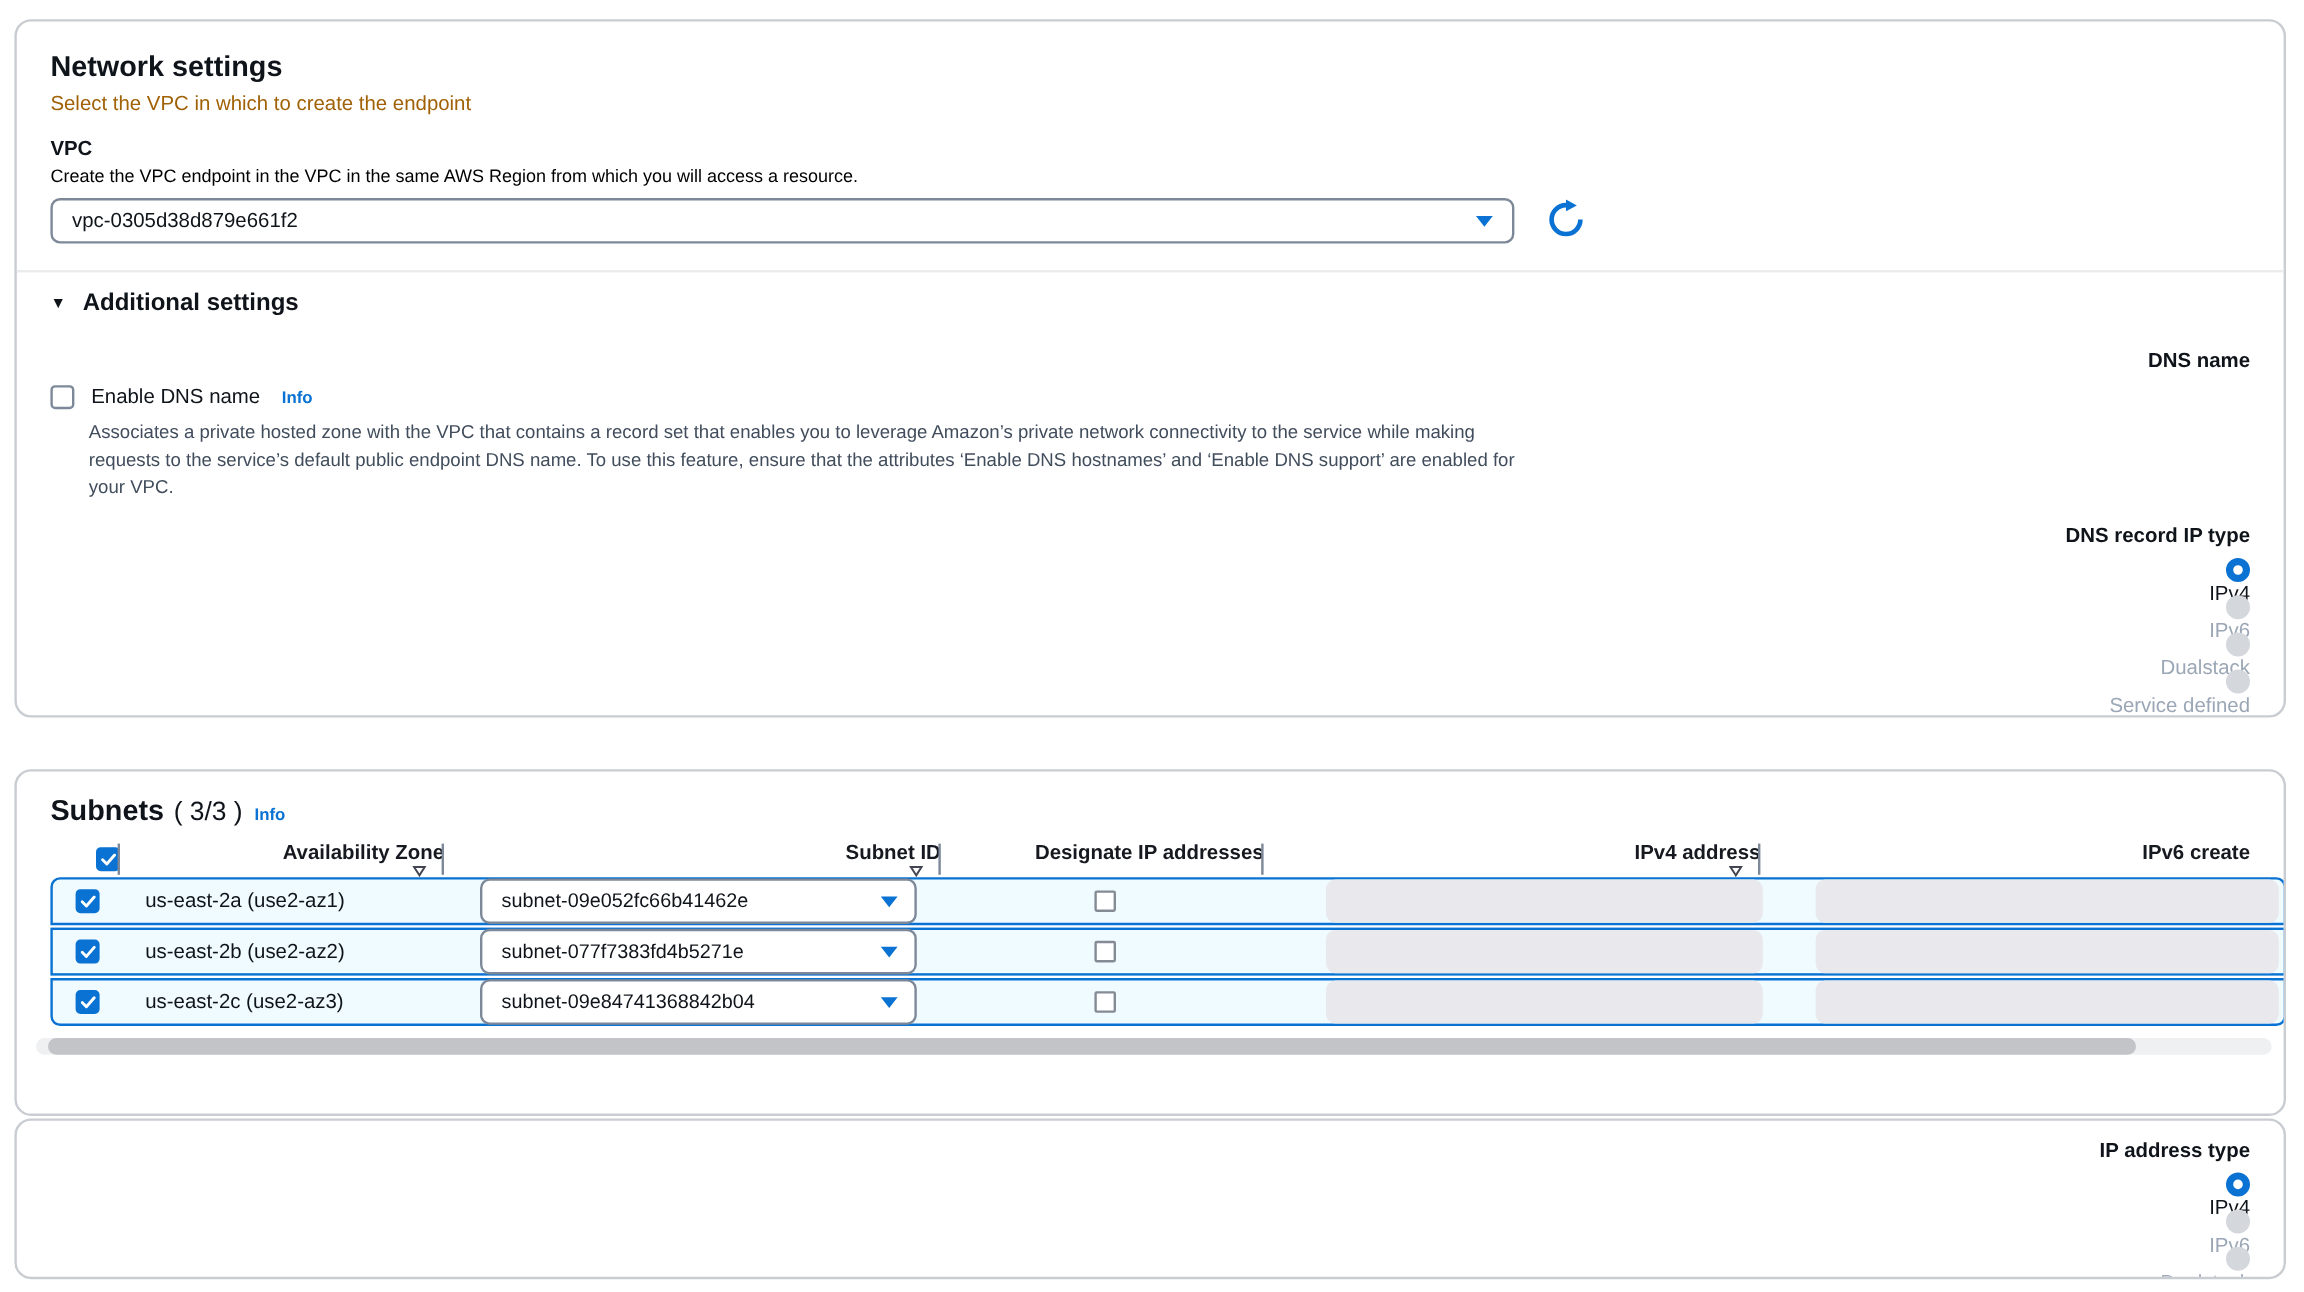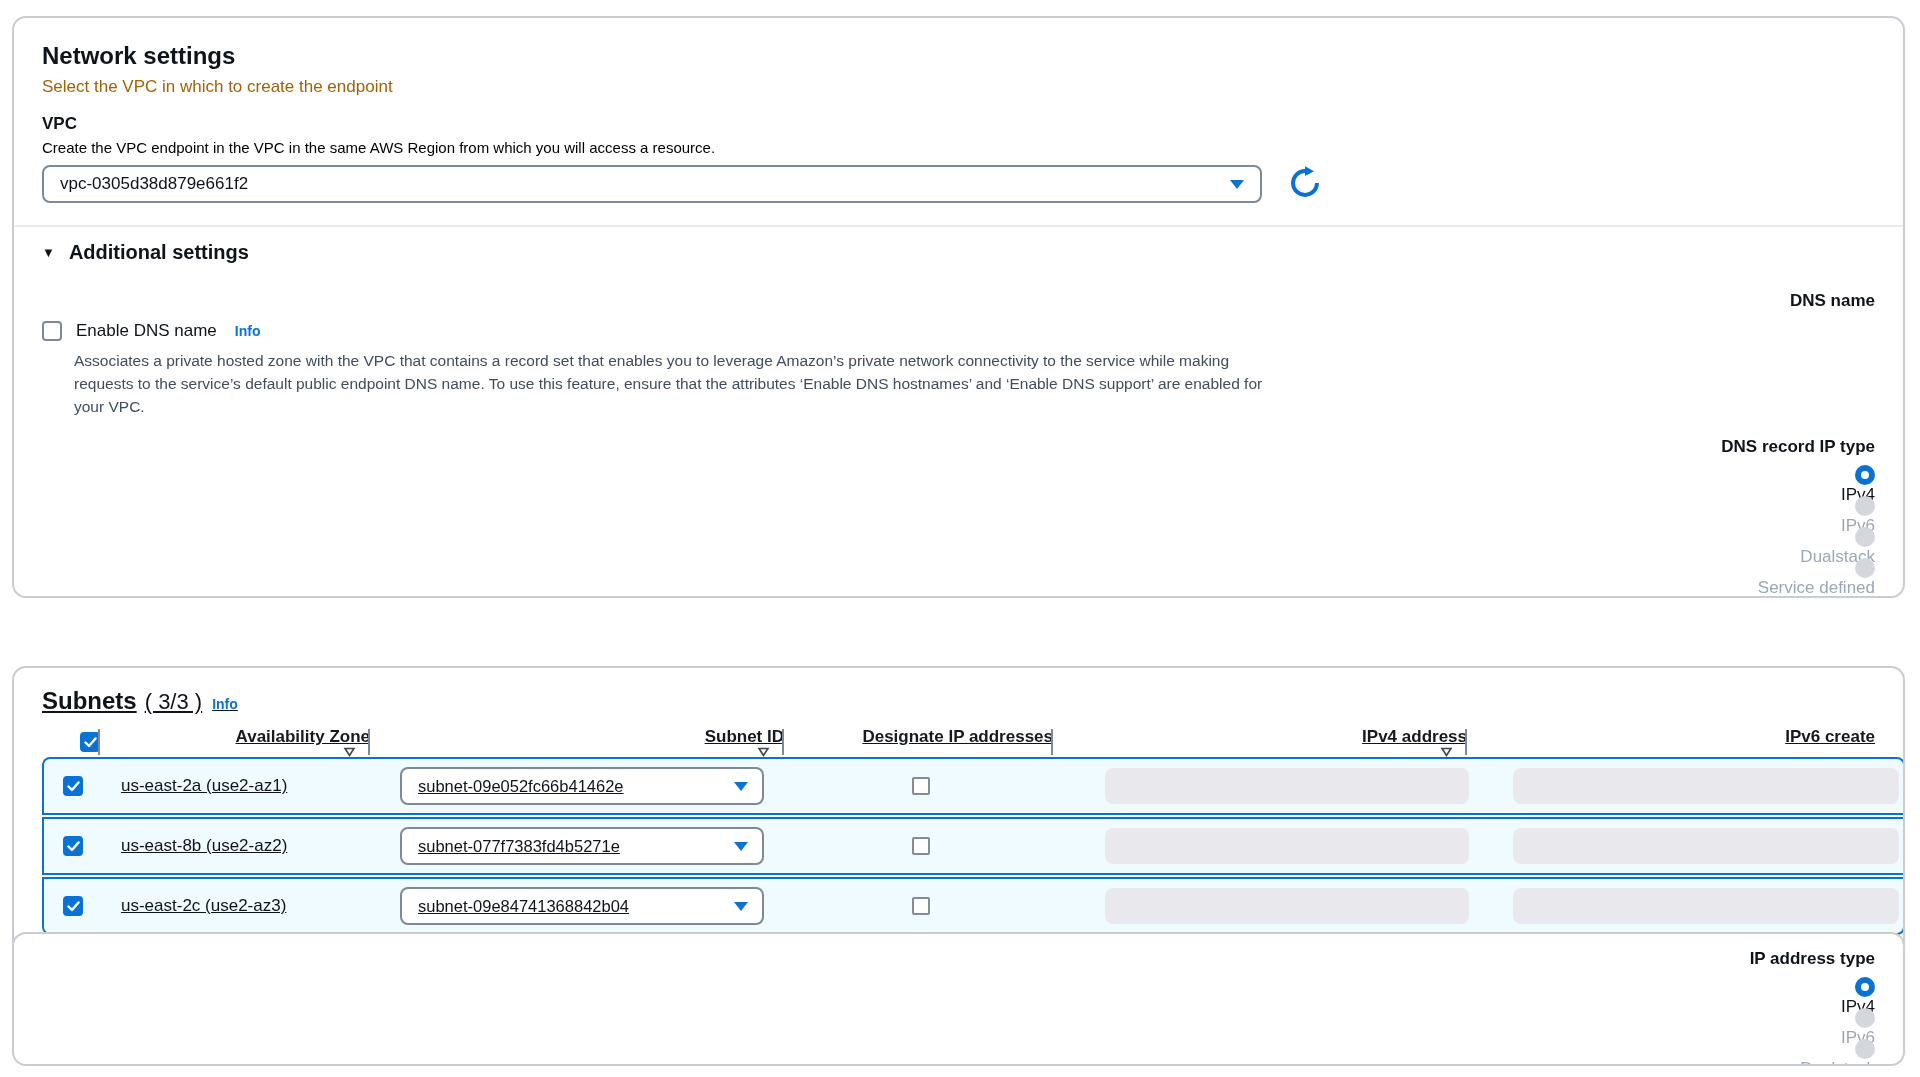--- a/index.html
+++ b/index.html
@@ -6,21 +6,21 @@
   html,body { background:#fff; }
   .page {
     position: relative; width: 1920px; height: 1077px; overflow: hidden;
     background: #fff; font-family: "Liberation Sans", sans-serif; color:#0f141a;
   }
   .card {
     position: absolute; left: 12px; width: 1893px; background: #fff;
     border: 2px solid #c9cdd2; border-radius: 14px; overflow: hidden;
   }
   #card-network  { top: 16px;  height: 582px; padding: 24px 28px 0; }
-  #card-subnets  { top: 666px; height: 289px; padding: 20px 28px 0; text-decoration: underline; }
+  #card-subnets  { top: 641px; height: 289px; padding: 20px 28px 0; }
   #card-iptype   { top: 932px; height: 134px; padding: 12px 28px 0; }
 
   .h1 { font-size: 24px; line-height: 28px; font-weight: bold; color:#0f141a; }
   .subtitle { margin-top: 6px; font-size: 17px; line-height: 21px; color:#a16207; }
   .field-label { margin-top: 16px; font-size: 17px; line-height: 21px; font-weight: bold; }
   .field-desc { margin-top: 4px; font-size: 15px; line-height: 19px; color:#000000; }
 
   .select-row { margin-top: 8px; display: flex; align-items: center; }
   .select {
     height: 38px; background:#fff; border: 2px solid #7d8998; border-radius: 8px;
@@ -75,21 +75,21 @@
   .sort-icon { margin-left: auto; margin-right: 14px; display: block; }
   .c0 { width: 58px; justify-content: center; }
   .c1 { width: 270px; padding-left: 19px; }
   .c2 { width: 414px; padding-left: 34px; }
   .c3 { width: 269px; padding-left: 23px; }
   .c4 { width: 414px; padding-left: 25px; }
   .c5 { flex: 1; padding-left: 22px; }
 
   .rows-wrap { margin-right: -30px; }
   .row {
-    display: flex; align-items: flex-start; height: 58px; background: #f0fbff;
+    display: flex; align-items: flex-start; height: 40px; background: #f0fbff;
     border: 2px solid #0972d3;
   }
   .row + .row { margin-top: 2px; }
   .row.first { border-radius: 8px 8px 0 0; }
   .row.last  { border-radius: 0 0 8px 8px; }
   .cell { display: flex; align-items: center; height: 100%; }
   .cell.c1 { font-size: 17px; color:#0f141a; }
   .cell.c2 { padding-left: 0; }
   .select.subnet { width: 364px; margin-left: 28px; font-size: 16.5px; padding: 0 14px 0 16px; }
   .cell.c3 { padding-left: 0; justify-content: center; width: 269px; }
@@ -237,21 +237,21 @@
       </div>
 
       <div class="row">
         <div class="cell c0">
           <span class="checkbox checked">
             <svg width="13" height="11" viewBox="0 0 13 11">
                 <polyline points="1.5,5.5 5,9 11.5,1.5" fill="none" stroke="#fff" stroke-width="2.4" stroke-linecap="round" stroke-linejoin="round"></polyline>
               </svg>
           </span>
         </div>
-        <div class="cell c1">us-east-8b (use2-az2)</div>
+        <div class="cell c1">us-east-2b (use2-az2)</div>
         <div class="cell c2">
           <div class="select subnet">
             <span>subnet-077f7383fd4b5271e</span>
             <span class="caret"></span>
           </div>
         </div>
         <div class="cell c3">
           <span class="checkbox small"></span>
         </div>
         <div class="cell c4">

